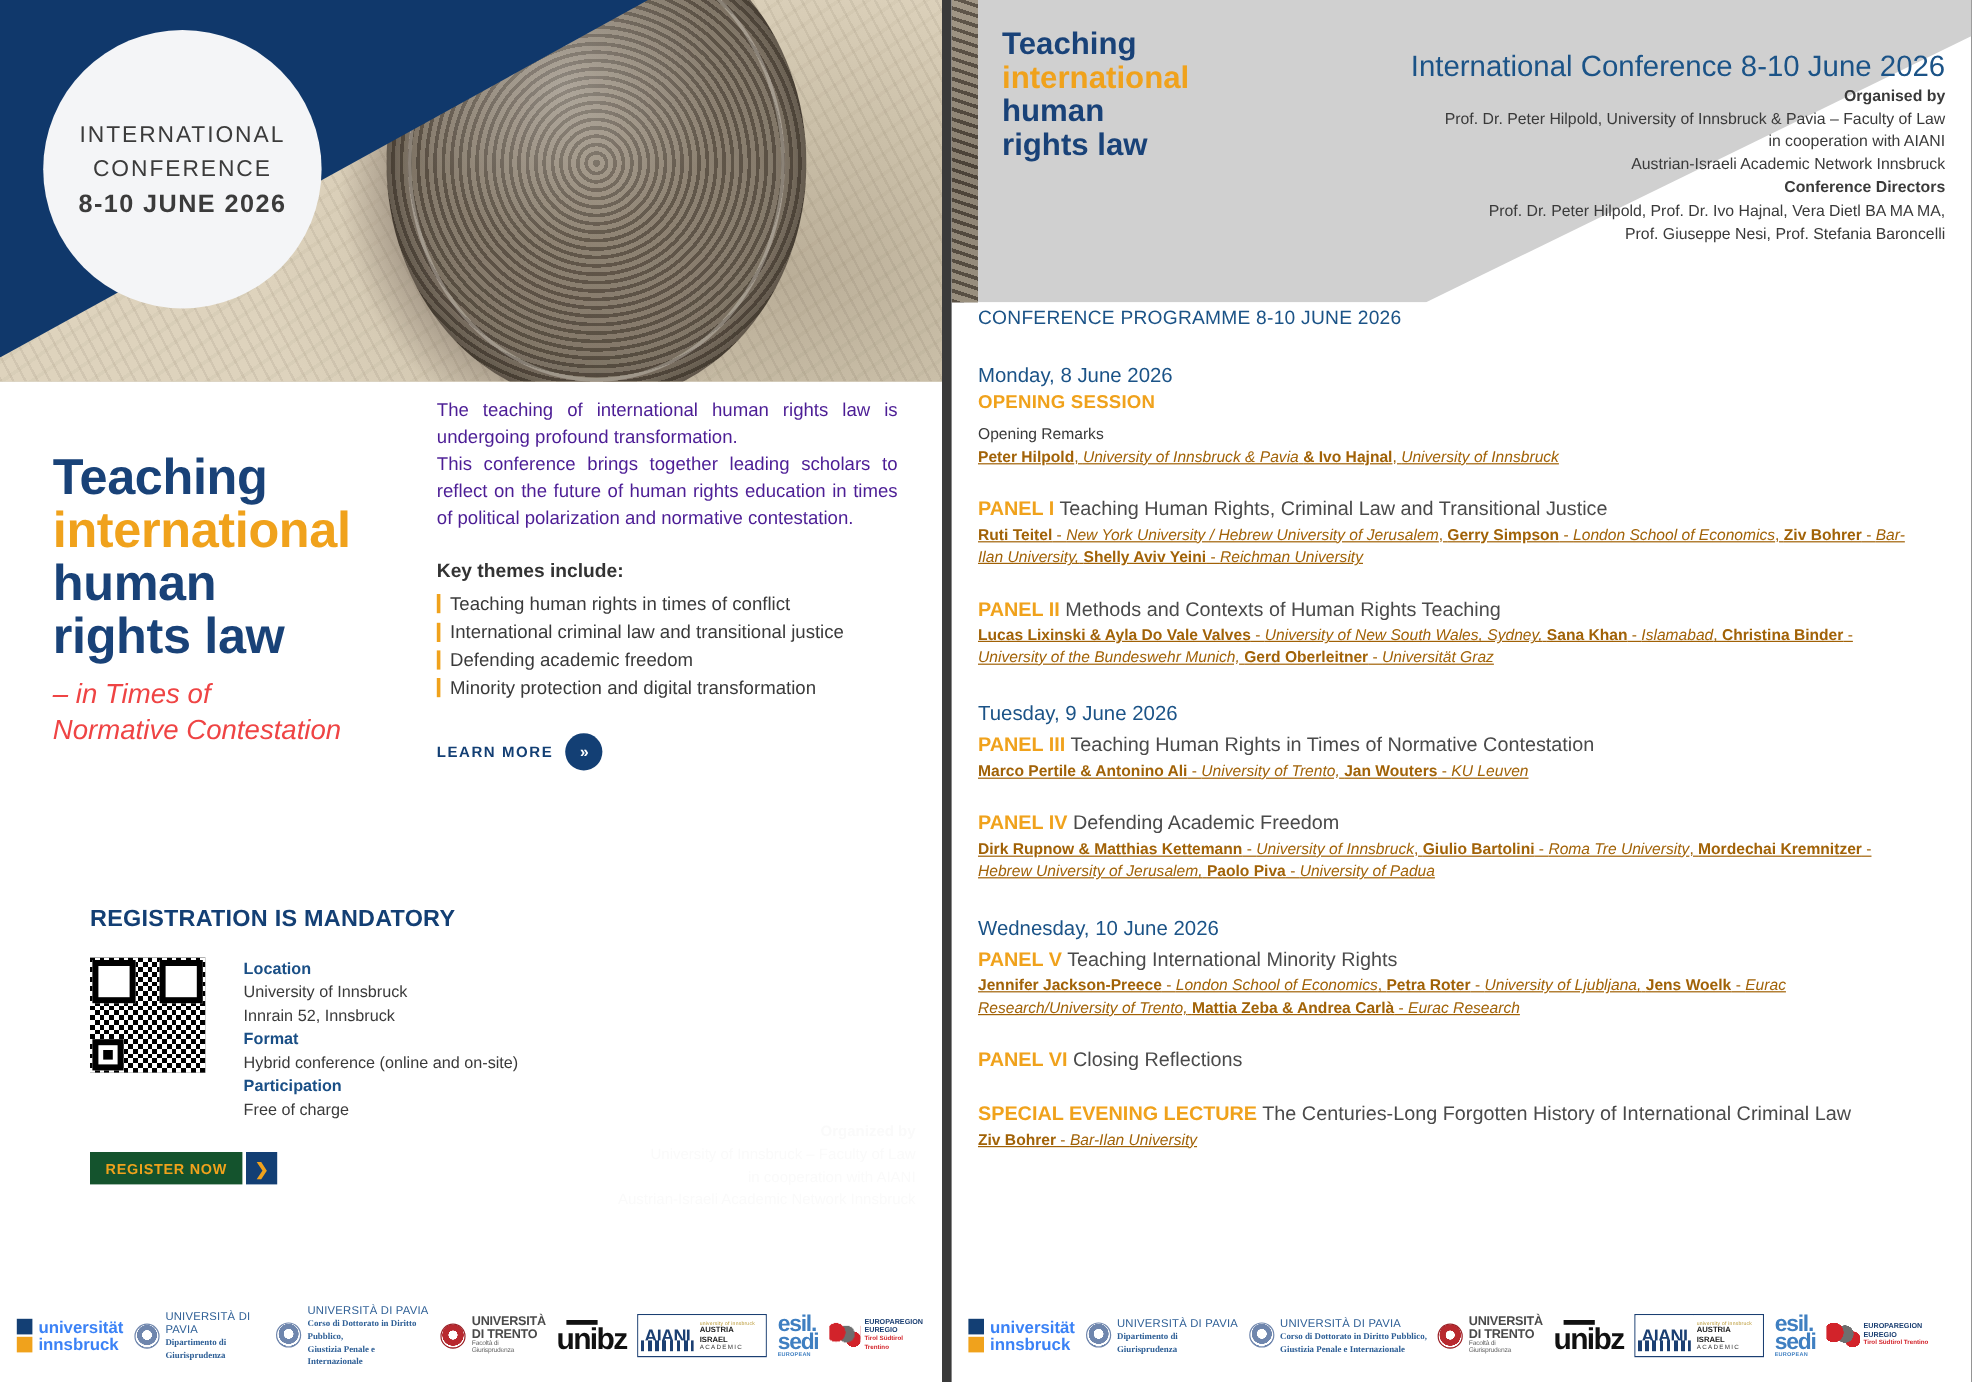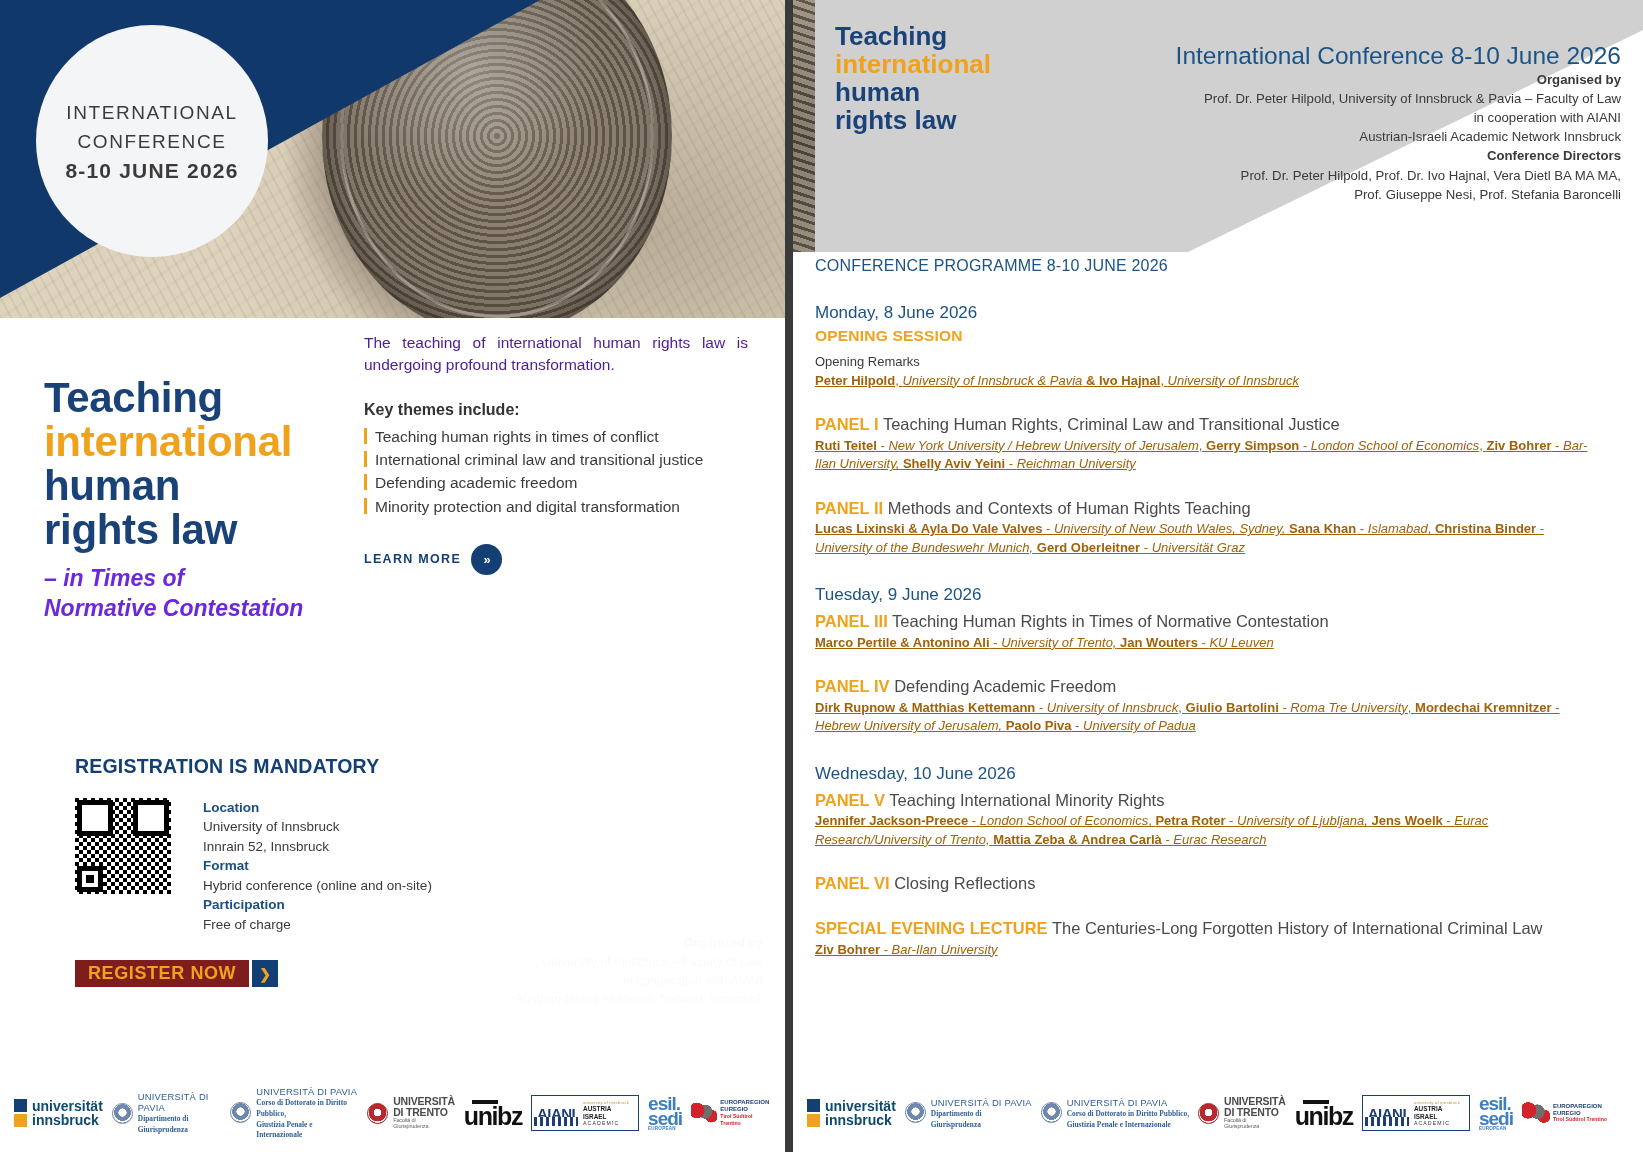--- a/index.html
+++ b/index.html
@@ -83,21 +83,21 @@
   }
   .hc-l3 {
     font-size: 21px; letter-spacing: 1.2px; font-weight: 700; margin-top: 3px;
   }
 
   .left-body { position: relative; padding: 0; height: 834px; }
 
   .title-block { position: absolute; left: 44px; top: 58px; width: 300px; }
   .title-line { font-size: 42px; font-weight: 700; line-height: 1.05; color: #194278; letter-spacing: -.3px; }
   .title-line.accent { color: #f0a21c; }
-  .title-sub { margin-top: 12px; font-size: 23px; font-style: italic; font-weight: 700; color: #6d28d9; line-height: 1.28; }
+  .title-sub { margin-top: 12px; font-size: 23px; font-style: italic; font-weight: 400; color: #ef4444; line-height: 1.28; }
 
   .intro-block { position: absolute; left: 364px; top: 14px; width: 384px; }
   .intro-p { font-size: 15.5px; line-height: 1.45; color: #4c1d95; text-align: justify; }
   .intro-p + .intro-p { margin-top: 0; }
   .key-themes { margin-top: 24px; }
   .kt-title { font-size: 16px; font-weight: 700; color: #333; margin-bottom: 6px; }
   .kt-item { font-size: 15.5px; color: #3a3a3a; line-height: 1.50; padding-left: 11px; position: relative; }
   .kt-item::before {
     content: ""; position: absolute; left: 0; top: 3px;
     width: 2.5px; height: 16px; background: #f0a21c;
@@ -132,22 +132,22 @@
   .qr i { left: 2px; bottom: 2px; display: block; }
   .qr i::after{ content:""; position:absolute; inset:4px; background:#000; }
   .reg-info { font-size: 13.5px; color: #3a3a3a; line-height: 1.44; }
   .reg-lab { font-weight: 700; color: #1a4f86; }
   .reg-btn {
     margin-top: 26px;
     display: inline-flex; align-items: stretch;
     height: 27px;
   }
   .reg-btn-main {
-    background: #7f1d1d; color: #f0a21c;
-    font-size: 18px; font-weight: 700; letter-spacing: .6px;
+    background: #14532d; color: #f0a21c;
+    font-size: 12px; font-weight: 700; letter-spacing: .6px;
     display: flex; align-items: center; padding: 0 13px;
   }
   .reg-btn-arrow {
     background: #133f74; color: #f0a21c;
     width: 26px; margin-left: 3px;
     display: flex; align-items: center; justify-content: center;
     font-size: 14px; font-weight: 700;
   }
 
   .ghost-block {
@@ -163,21 +163,21 @@
     position: absolute; left: 0; bottom: 0;
     width: 100%; height: 78px;
     display: flex; align-items: center; gap: 9px;
     padding: 0 14px;
   }
   .logo { display: flex; align-items: center; gap: 5px; }
   .lg-uibk-marks { display: flex; flex-direction: column; gap: 2px; }
   .lg-uibk-marks span { display: block; width: 13px; height: 13px; }
   .lg-uibk-marks span:first-child { background: #133f74; }
   .lg-uibk-marks span:last-child { background: #f0a21c; }
-  .lg-uibk-text { font-size: 14px; font-weight: 700; color: #0c4a6e; line-height: 1.0; }
+  .lg-uibk-text { font-size: 14px; font-weight: 700; color: #3b82f6; line-height: 1.0; }
   .crest {
     width: 21px; height: 21px; border-radius: 50%;
     background: radial-gradient(circle at 50% 45%, #fff 0 28%, #6f86ad 30% 58%, #fff 60% 70%, #6f86ad 72% 100%);
     border: 1.4px solid #6f86ad; flex: 0 0 21px;
   }
   .crest.red {
     background: radial-gradient(circle at 50% 45%, #fff 0 26%, #b8292f 28% 62%, #fff 64% 72%, #b8292f 74% 100%);
     border-color: #9a2026;
   }
   .lg-pavia { font-size: 8.6px; color: #2e5f96; line-height: 1.18; }
@@ -288,20 +288,21 @@
         <div class="title-line">human</div>
         <div class="title-line">rights law</div>
         <div class="title-sub">
           <div>– in Times of</div>
           <div>Normative Contestation</div>
         </div>
       </div>
 
       <div class="intro-block">
         <div class="intro-p">The teaching of international human rights law is undergoing profound transformation.</div>
+        <div class="intro-p">This conference brings together leading scholars to reflect on the future of human rights education in times of political polarization and normative contestation.</div>
 
         <div class="key-themes">
           <div class="kt-title">Key themes include:</div>
           <div class="kt-item">Teaching human rights in times of conflict</div>
           <div class="kt-item">International criminal law and transitional justice</div>
           <div class="kt-item">Defending academic freedom</div>
           <div class="kt-item">Minority protection and digital transformation</div>
         </div>
 
         <div class="learn-more">

